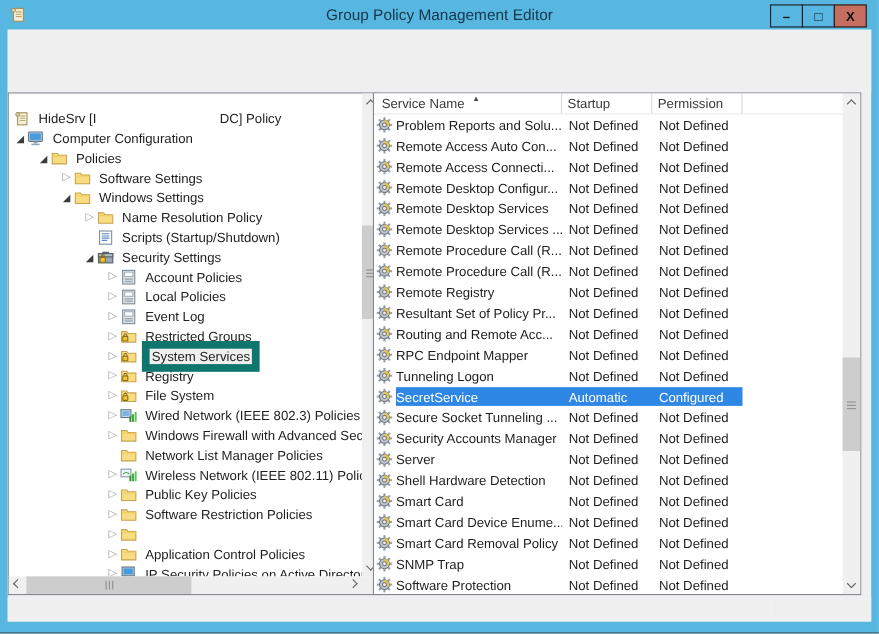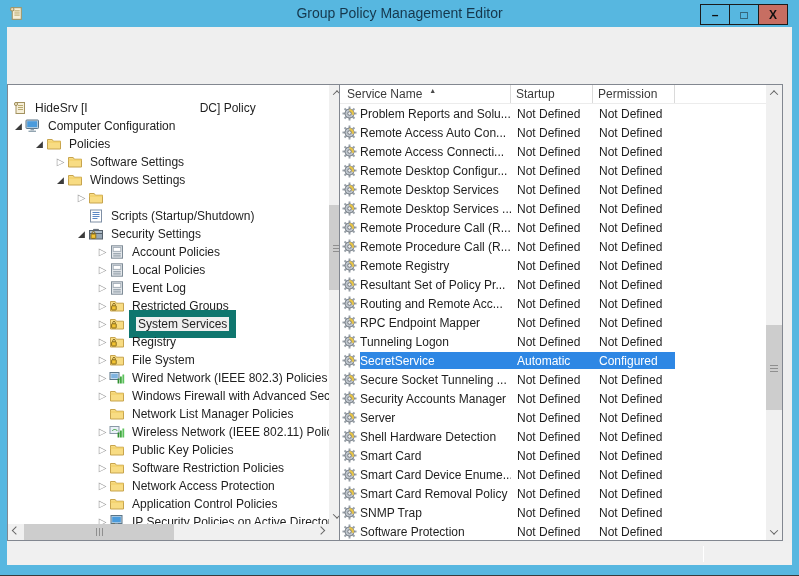--- a/index.html
+++ b/index.html
@@ -221,20 +221,21 @@
                 <path d="M1.5 6h13" stroke="#EFCB61"></path>
               </svg></span>
             <span class="t-label">Windows Settings</span>
           </div>
           <div class="tree-row" style="padding-left: 67px;">
             <span class="exp collapsed">▷</span>
             <span class="t-icon"><svg viewBox="0 0 16 16">
                 <path d="M1.5 3.5h4.7l1.2 1.7h7.1V13H1.5z" fill="#F8DC83" stroke="#C7A44E"></path>
                 <path d="M1.5 6h13" stroke="#EFCB61"></path>
               </svg></span>
+            <span class="t-label">Name Resolution Policy</span>
           </div>
           <div class="tree-row" style="padding-left: 67px;">
             <span class="exp leaf"></span>
             <span class="t-icon"><svg viewBox="0 0 16 16">
                 <rect x="2.5" y="2" width="11" height="12" fill="#fff" stroke="#7E8FA5"></rect>
                 <line x1="4.5" y1="4.5" x2="11.5" y2="4.5" stroke="#5A87C5"></line>
                 <line x1="4.5" y1="6.5" x2="11.5" y2="6.5" stroke="#5A87C5"></line>
                 <line x1="4.5" y1="8.5" x2="11.5" y2="8.5" stroke="#5A87C5"></line>
                 <line x1="4.5" y1="10.5" x2="9.5" y2="10.5" stroke="#5A87C5"></line>
               </svg></span>
@@ -370,21 +371,20 @@
                 <path d="M1.5 6h13" stroke="#EFCB61"></path>
               </svg></span>
             <span class="t-label">Software Restriction Policies</span>
           </div>
           <div class="tree-row" style="padding-left: 88px;">
             <span class="exp collapsed">▷</span>
             <span class="t-icon"><svg viewBox="0 0 16 16">
                 <path d="M1.5 3.5h4.7l1.2 1.7h7.1V13H1.5z" fill="#F8DC83" stroke="#C7A44E"></path>
                 <path d="M1.5 6h13" stroke="#EFCB61"></path>
               </svg></span>
-            <span class="t-label">Network Access Protection</span>
           </div>
           <div class="tree-row" style="padding-left: 88px;">
             <span class="exp collapsed">▷</span>
             <span class="t-icon"><svg viewBox="0 0 16 16">
                 <path d="M1.5 3.5h4.7l1.2 1.7h7.1V13H1.5z" fill="#F8DC83" stroke="#C7A44E"></path>
                 <path d="M1.5 6h13" stroke="#EFCB61"></path>
               </svg></span>
             <span class="t-label">Application Control Policies</span>
           </div>
           <div class="tree-row" style="padding-left: 88px;">

